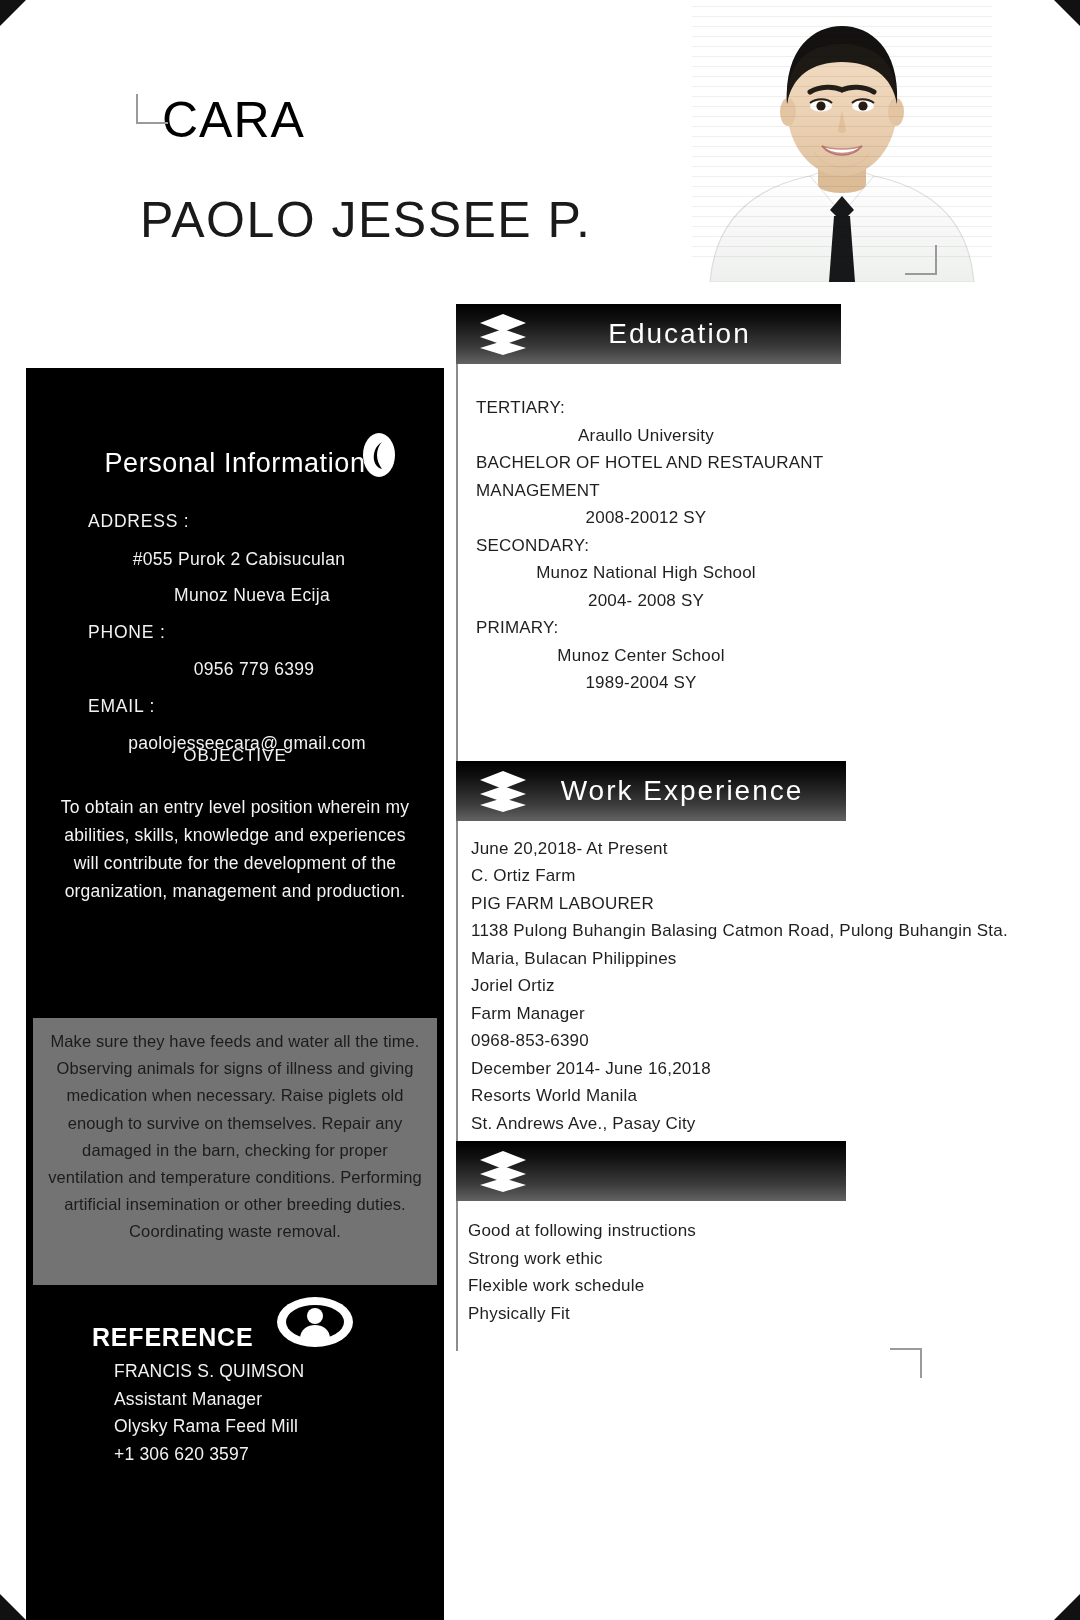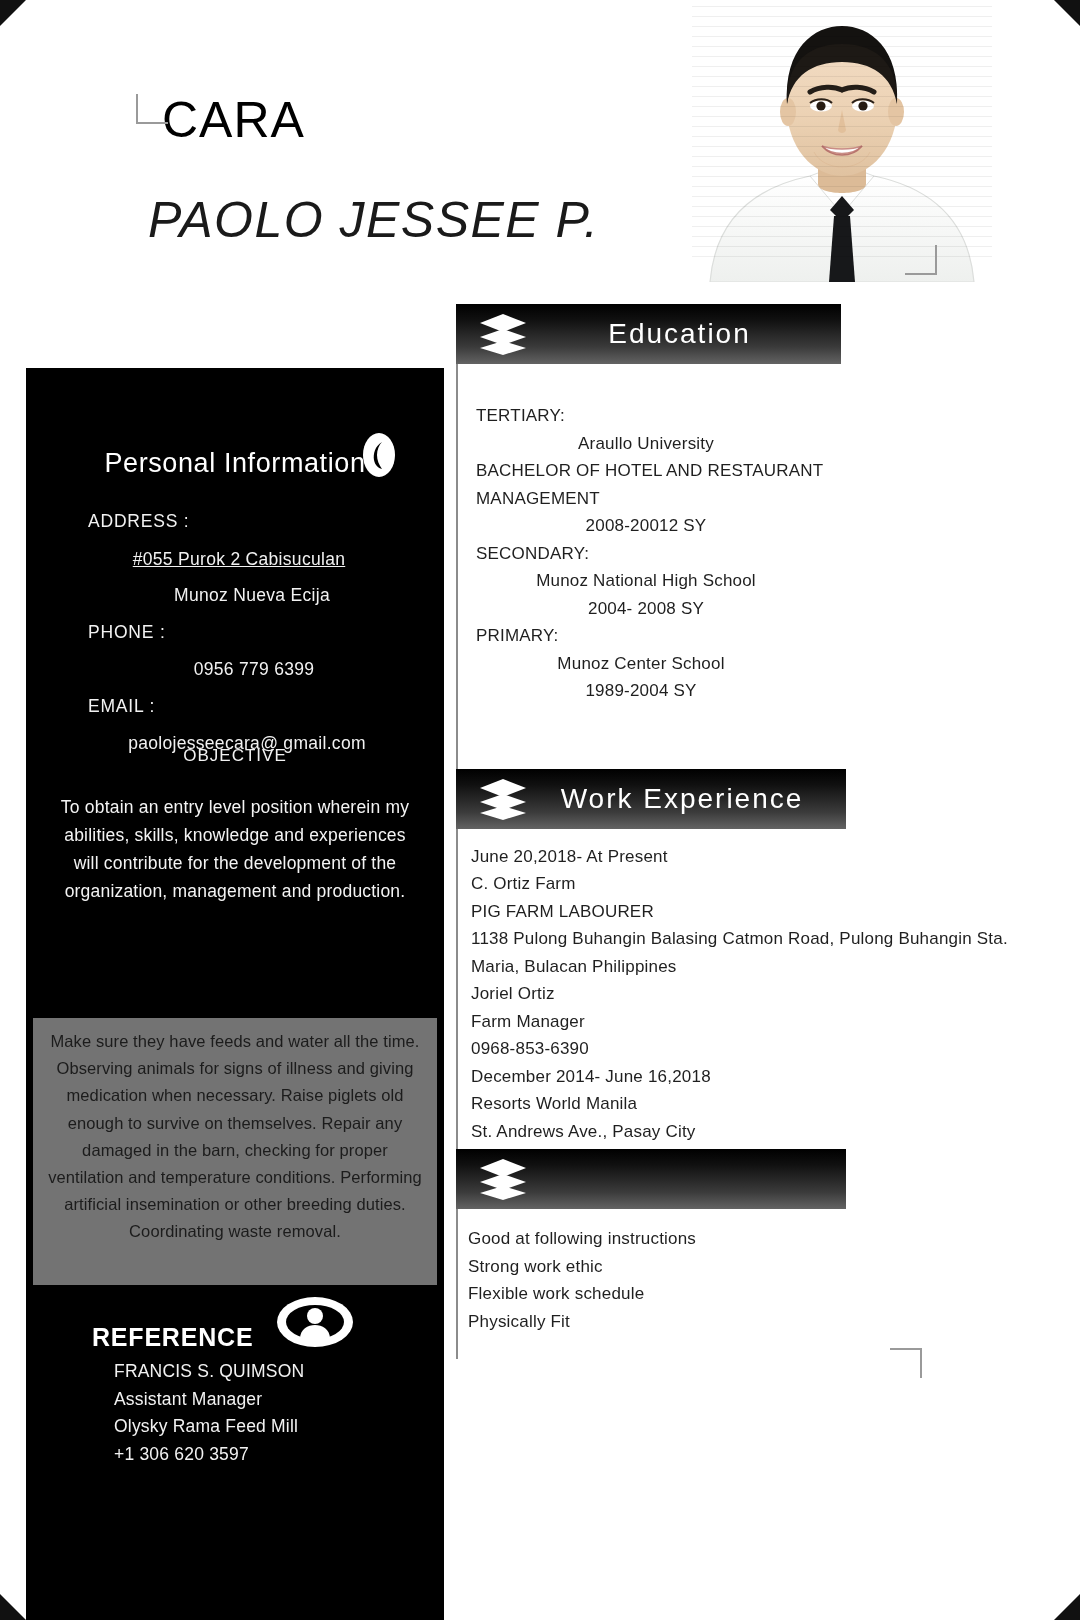--- a/index.html
+++ b/index.html
@@ -63,23 +63,22 @@
     font-weight: 400;
     margin-left: 42px;
   }
   .name-rest {
     font-size: 50px;
     letter-spacing: 1.5px;
     color: #1a1a1a;
     line-height: 1;
     font-weight: 300;
     margin-top: 50px;
-    margin-left: 28px;
+    margin-left: 20px;
     white-space: nowrap;
-    font-style: italic;
   }
 
   
   .photo {
     position: absolute;
     left: 692px;
     top: 0px;
     width: 300px;
     height: 282px;
     overflow: hidden;
@@ -128,21 +127,21 @@
   .contact .lbl {
     margin-left: 62px;
     margin-bottom: 20px;
     letter-spacing: 0.8px;
   }
   .contact .val {
     text-align: center;
     margin-bottom: 19px;
     letter-spacing: 0.3px;
   }
-  .contact .val.v1 { margin-left: 8px; text-decoration: underline; }
+  .contact .val.v1 { margin-left: 8px; }
   .contact .val.v2 { margin-left: 34px; }
   .contact .val.v3 { margin-left: 38px; }
   .contact .val.v4 { margin-left: 24px; }
 
   .objective-head {
     position: absolute;
     left: 0;
     top: 378px;
     width: 418px;
     text-align: center;
@@ -250,21 +249,21 @@
     letter-spacing: 2px;
     padding-right: 10px;
   }
   .sec-body {
     font-size: 17px;
     color: #1f1f1f;
     letter-spacing: 0.2px;
   }
   .edu-body {
     padding-left: 20px;
-    padding-top: 38px;
+    padding-top: 30px;
     line-height: 27.5px;
   }
   .edu-body .center { text-align: center; width: 340px; }
   .edu-body .center.narrow { width: 330px; }
   .work-body {
     padding-left: 15px;
     padding-top: 14px;
     line-height: 27.5px;
     white-space: nowrap;
   }

